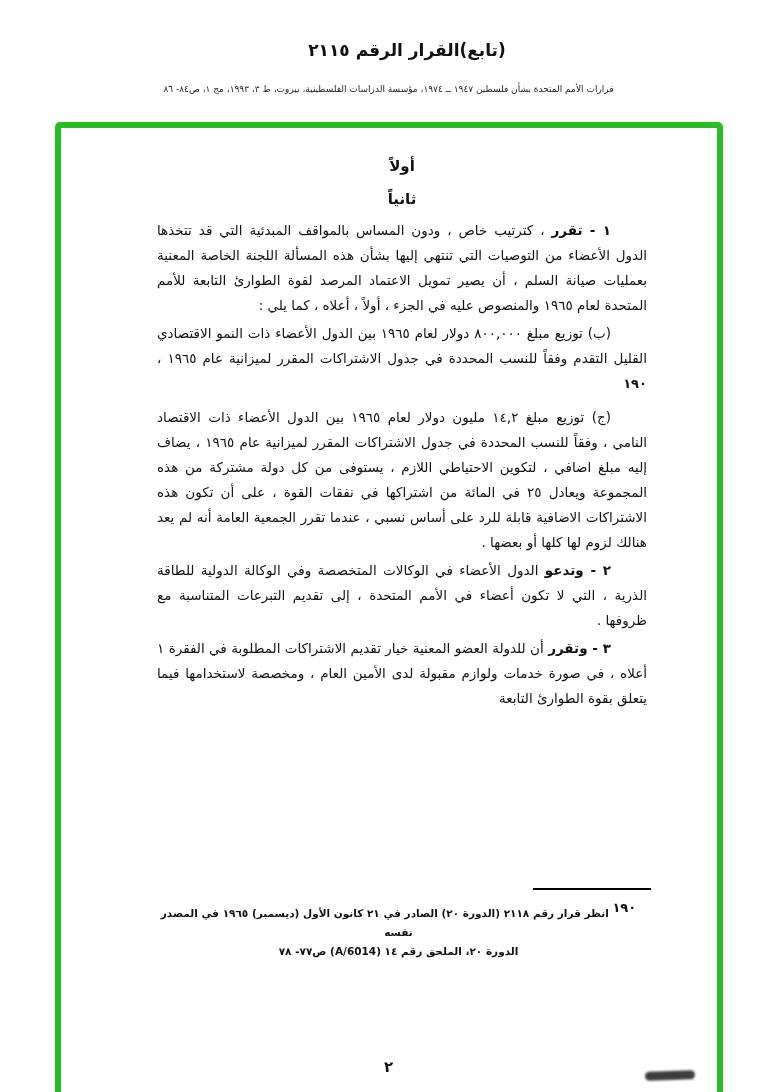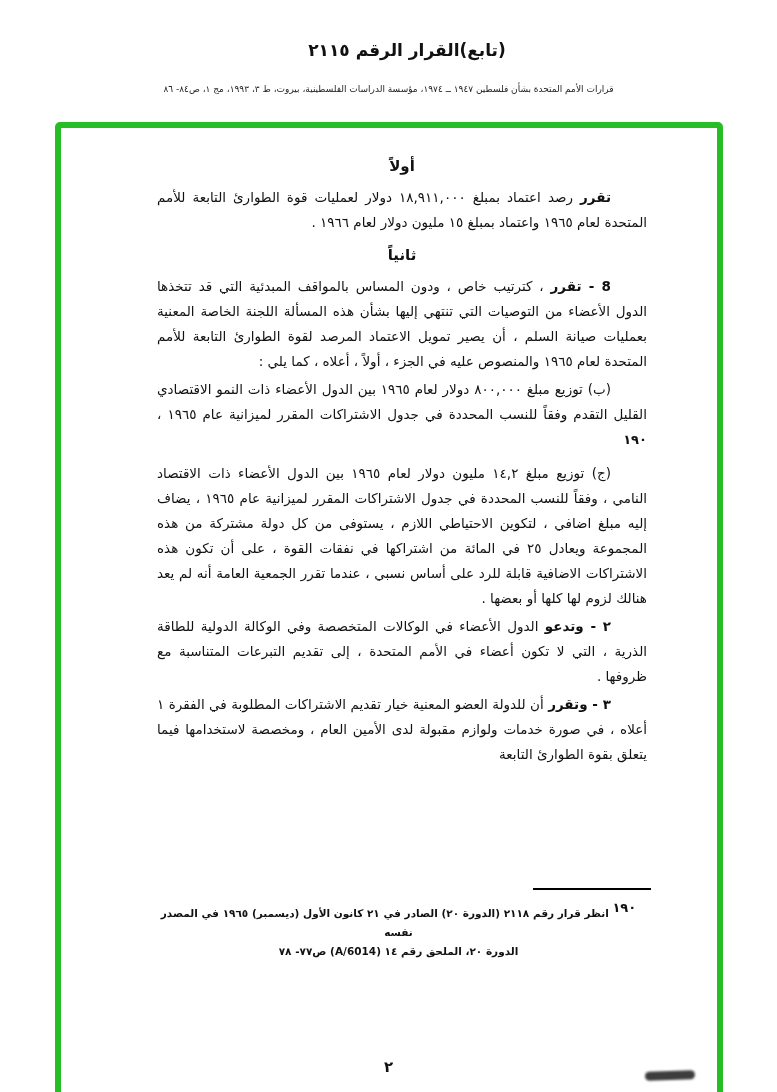--- a/index.html
+++ b/index.html
@@ -95,25 +95,24 @@
 <body>
 
 <div class="page-title">(تابع)القرار الرقم ٢١١٥</div>
 <div class="source-citation">قرارات الأمم المتحدة بشأن فلسطين ١٩٤٧ ــ ١٩٧٤، مؤسسة الدراسات الفلسطينية، بيروت، ط ٣، ١٩٩٣، مج ١، ص٨٤- ٨٦</div>
 
 <div class="highlight-frame">
   <div class="body-content">
 
     <div class="section-heading">أولاً</div>
 
-    <p class="para"><span></span><span class="lead">تقرر</span><span> رصد اعتماد بمبلغ ١٨,٩١١,٠٠٠ دولار لعمليات قوة الطوارئ التابعة للأمم المتحدة لعام ١٩٦٥ واعتماد بمبلغ ١٥ مليون دولار لعام ١٩٦٦ .</span></p>
 
     <div class="section-heading">ثانياً</div>
 
-    <p class="para"><span></span><span class="lead">8 - تقرر</span><span> ، كترتيب خاص ، ودون المساس بالمواقف المبدئية التي قد تتخذها الدول الأعضاء من التوصيات التي تنتهي إليها بشأن هذه المسألة اللجنة الخاصة المعنية بعمليات صيانة السلم ، أن يصير تمويل الاعتماد المرصد لقوة الطوارئ التابعة للأمم المتحدة لعام ١٩٦٥ والمنصوص عليه في الجزء ، أولاً ، أعلاه ، كما يلي :</span></p>
+    <p class="para"><span></span><span class="lead">١ - تقرر</span><span> ، كترتيب خاص ، ودون المساس بالمواقف المبدئية التي قد تتخذها الدول الأعضاء من التوصيات التي تنتهي إليها بشأن هذه المسألة اللجنة الخاصة المعنية بعمليات صيانة السلم ، أن يصير تمويل الاعتماد المرصد لقوة الطوارئ التابعة للأمم المتحدة لعام ١٩٦٥ والمنصوص عليه في الجزء ، أولاً ، أعلاه ، كما يلي :</span></p>
 
 
     <p class="para"><span>(ب) </span><span class="lead"></span><span>توزيع مبلغ ٨٠٠,٠٠٠ دولار لعام ١٩٦٥ بين الدول الأعضاء ذات النمو الاقتصادي القليل التقدم وفقاً للنسب المحددة في جدول الاشتراكات المقرر لميزانية عام ١٩٦٥ ،</span> <span class="note-sup">١٩٠</span></p>
 
     <p class="para"><span>(ج) </span><span class="lead"></span><span>توزيع مبلغ ١٤,٢ مليون دولار لعام ١٩٦٥ بين الدول الأعضاء ذات الاقتصاد النامي ، وفقاً للنسب المحددة في جدول الاشتراكات المقرر لميزانية عام ١٩٦٥ ، يضاف إليه مبلغ اضافي ، لتكوين الاحتياطي اللازم ، يستوفى من كل دولة مشتركة من هذه المجموعة ويعادل ٢٥ في المائة من اشتراكها في نفقات القوة ، على أن تكون هذه الاشتراكات الاضافية قابلة للرد على أساس نسبي ، عندما تقرر الجمعية العامة أنه لم يعد هنالك لزوم لها كلها أو بعضها .</span></p>
 
     <p class="para"><span></span><span class="lead">٢ - وتدعو</span><span> الدول الأعضاء في الوكالات المتخصصة وفي الوكالة الدولية للطاقة الذرية ، التي لا تكون أعضاء في الأمم المتحدة ، إلى تقديم التبرعات المتناسبة مع ظروفها .</span></p>
 
     <p class="para"><span></span><span class="lead">٣ - وتقرر</span><span> أن للدولة العضو المعنية خيار تقديم الاشتراكات المطلوبة في الفقرة ١ أعلاه ، في صورة خدمات ولوازم مقبولة لدى الأمين العام ، ومخصصة لاستخدامها فيما يتعلق بقوة الطوارئ التابعة</span></p>
 

